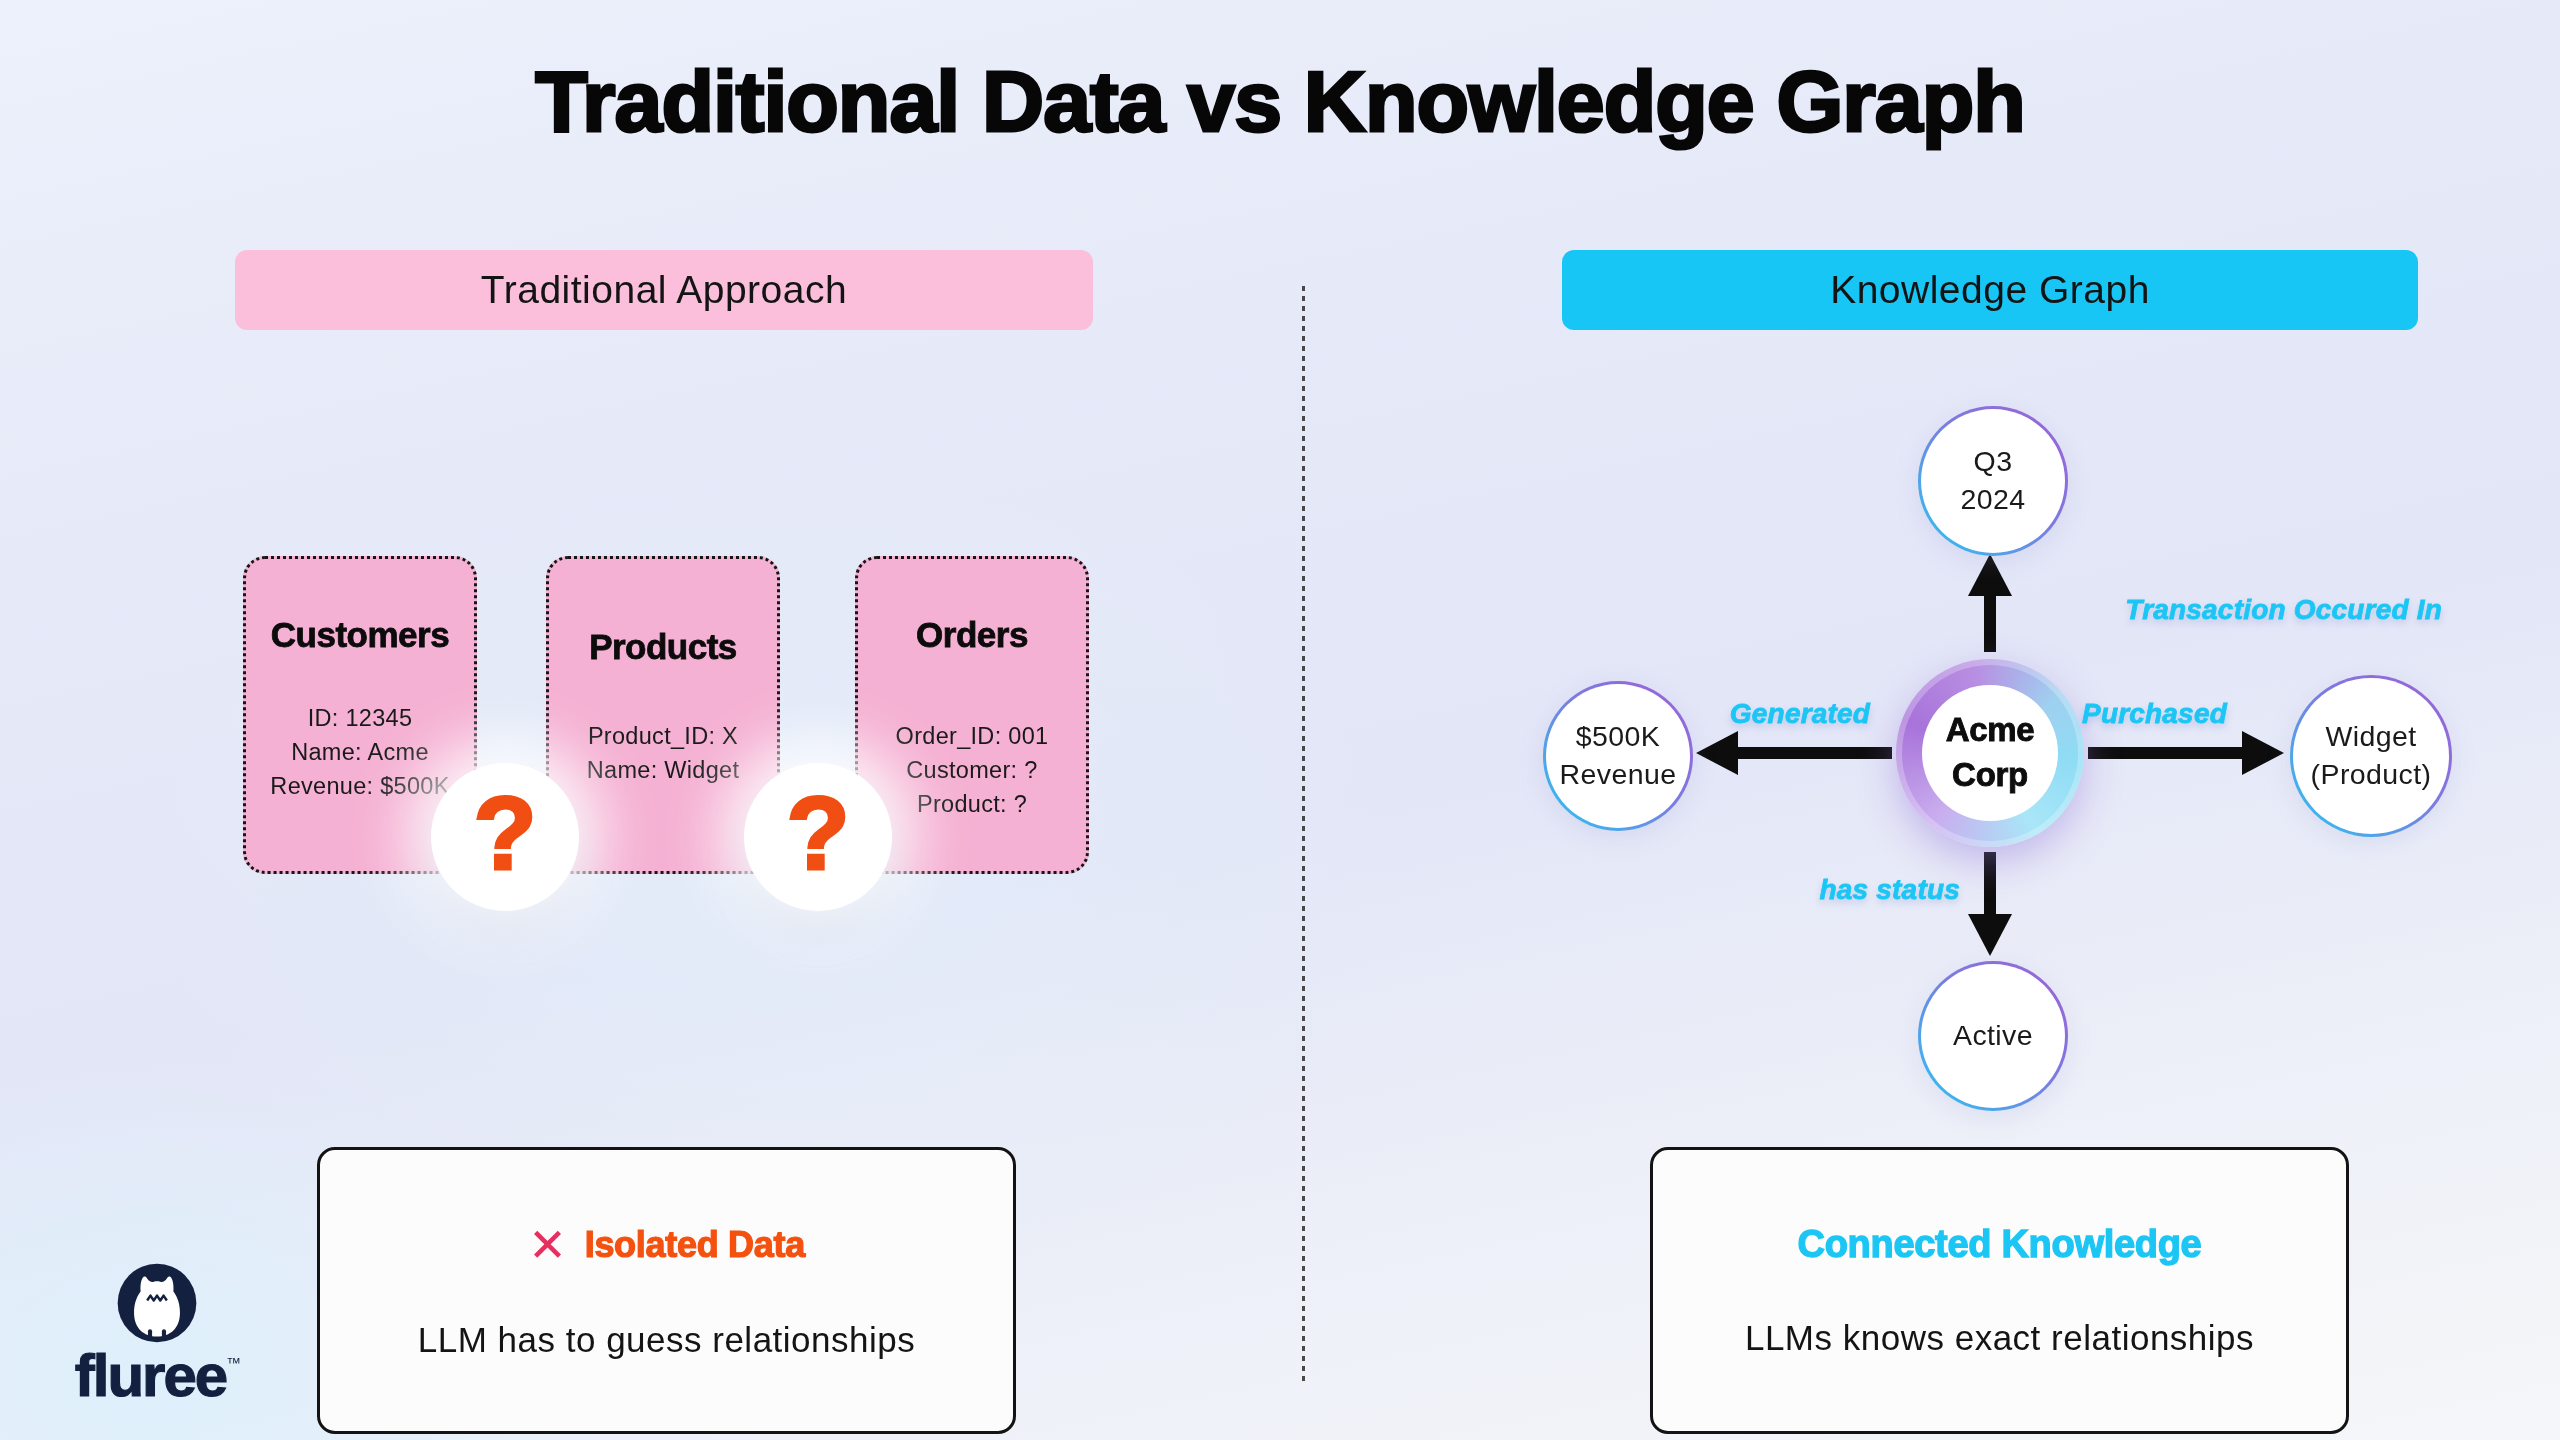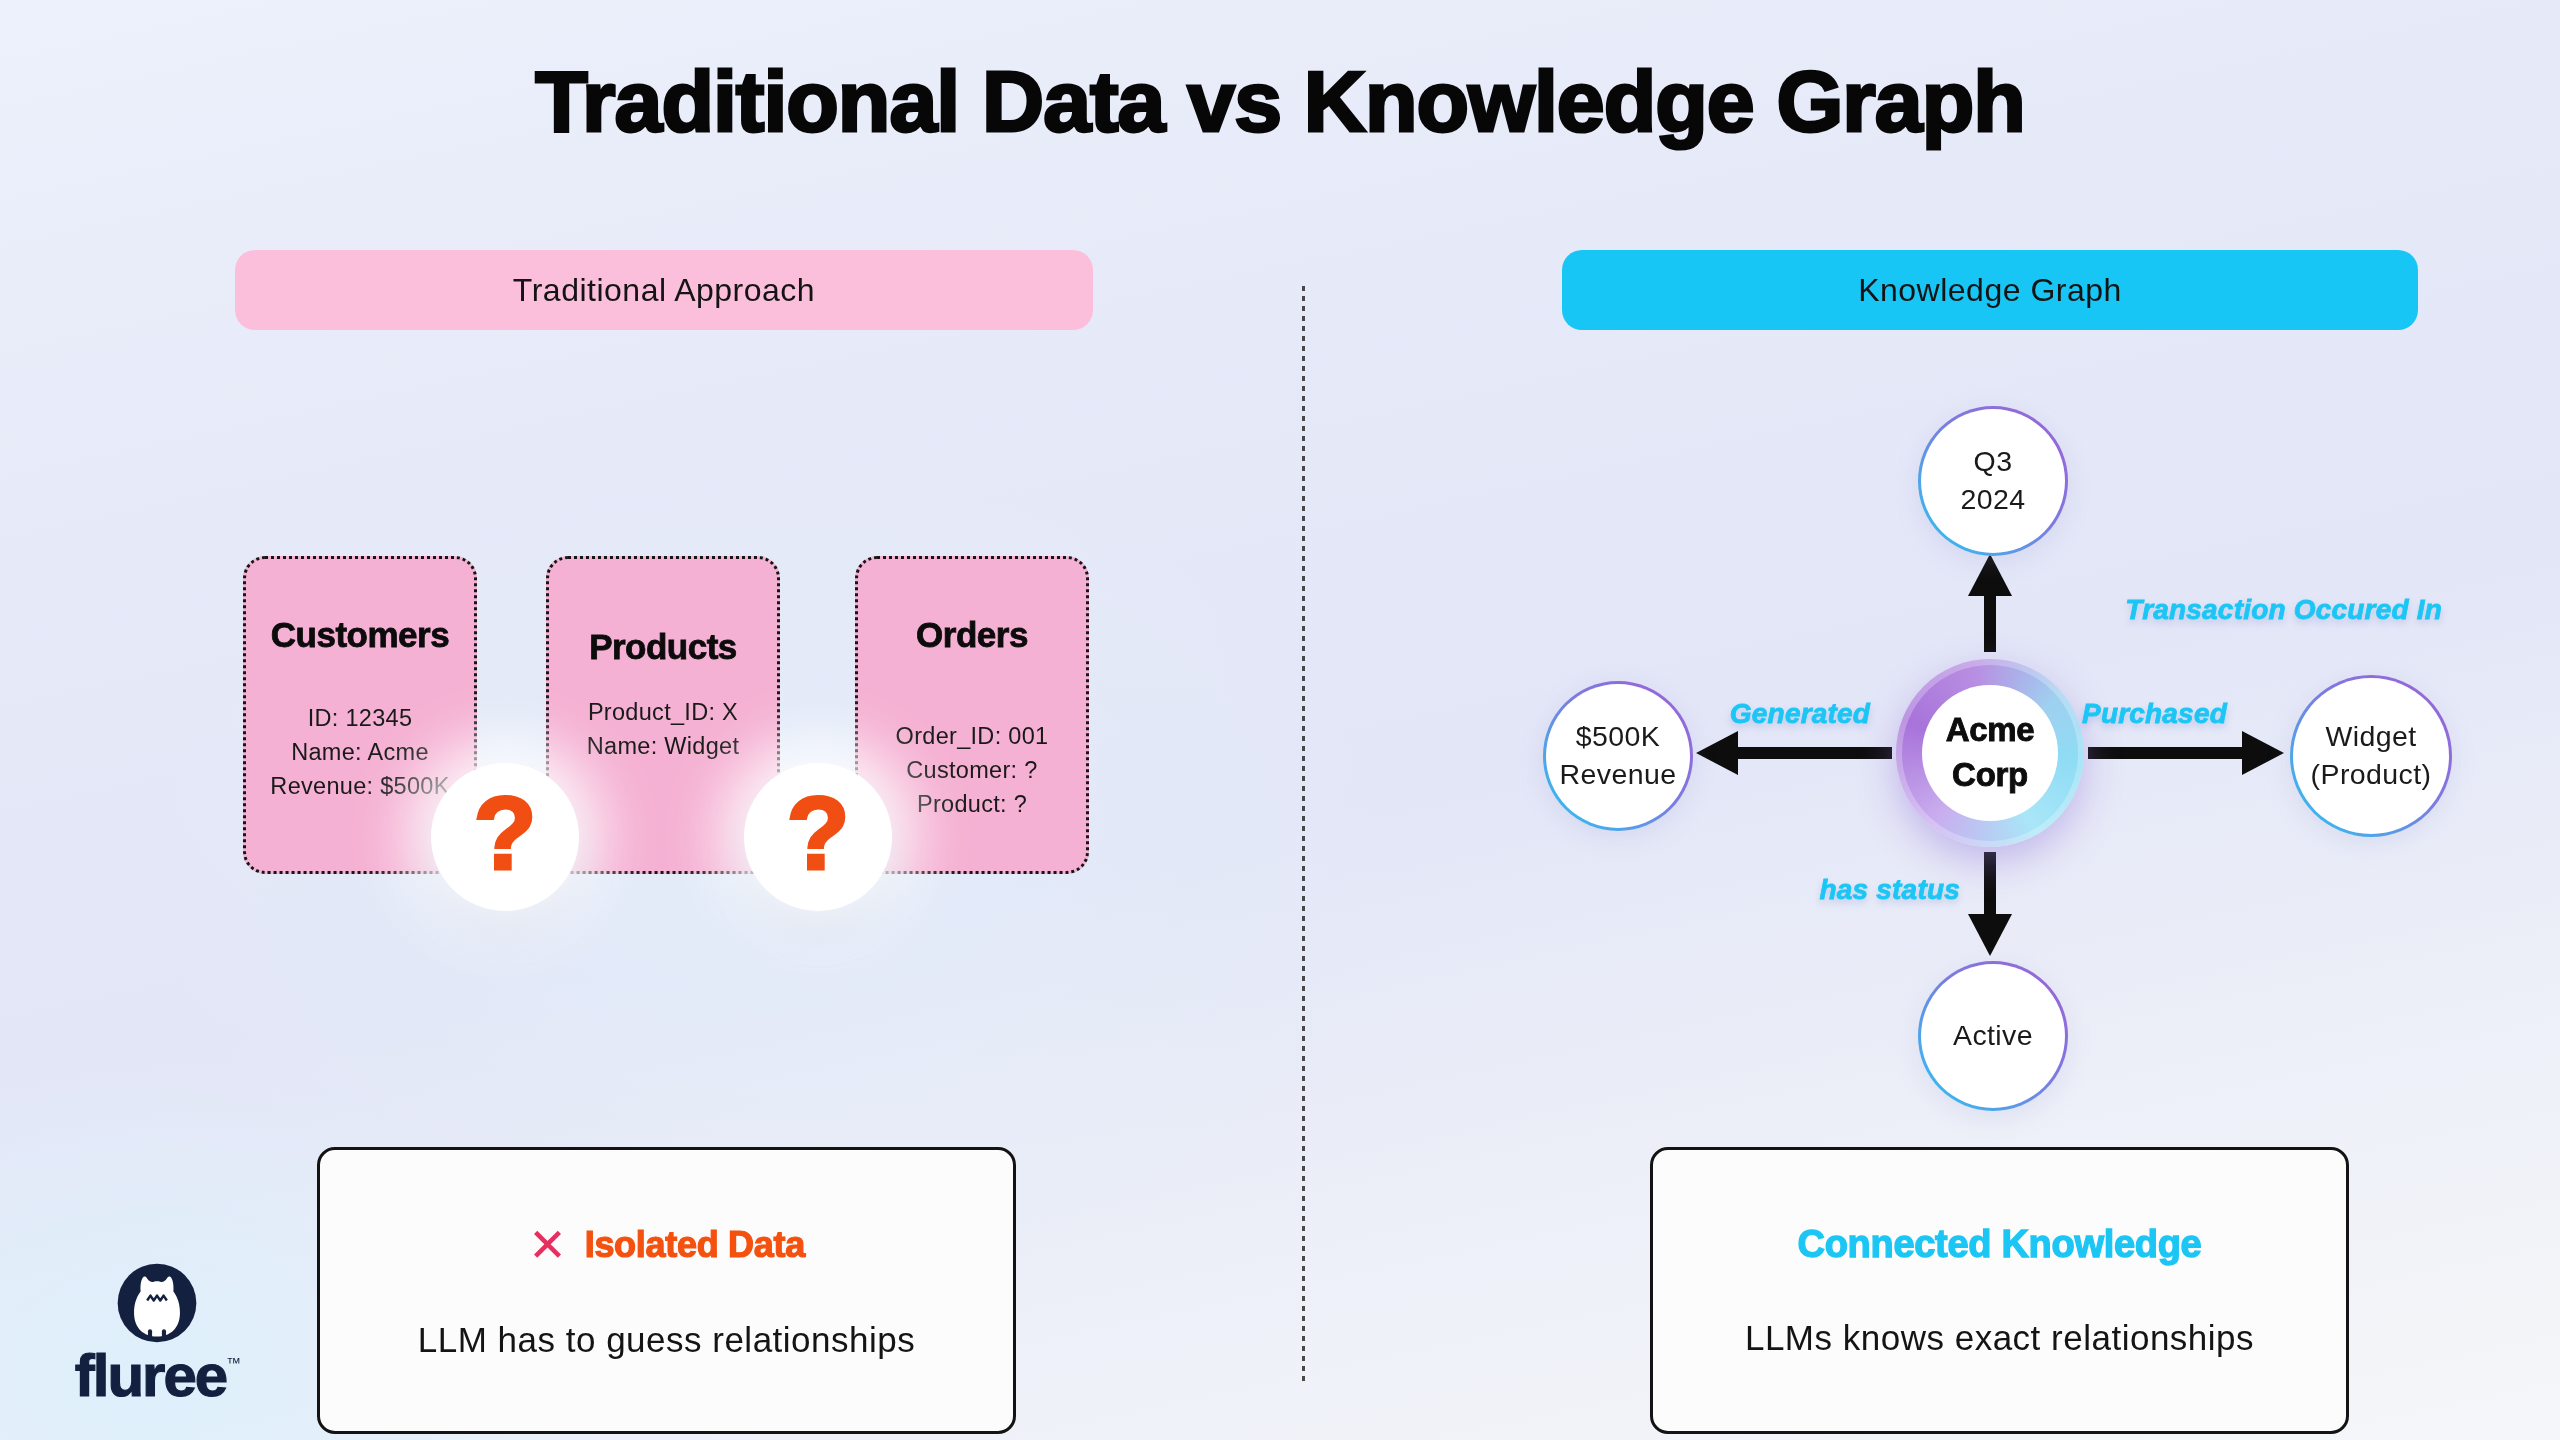--- a/index.html
+++ b/index.html
@@ -16,23 +16,23 @@
       linear-gradient(168deg,#ECF1FB 0%,#E6E9F8 30%,#E3E6F7 55%,#EDF0F8 78%,#F5F6F9 100%);
   }
   
   .page-title{
     position:absolute;left:0;top:52px;width:2560px;text-align:center;
     font-size:86px;font-weight:bold;letter-spacing:-1px;color:#070707;
     -webkit-text-stroke:3px #070707;
   }
   
   .section-header{
-    position:absolute;top:250px;height:80px;border-radius:20px;
+    position:absolute;top:250px;height:80px;border-radius:12px;
     display:flex;align-items:center;justify-content:center;
-    font-size:32px;color:#141414;letter-spacing:.5px;
+    font-size:39px;color:#141414;letter-spacing:.5px;
   }
   .header-pink{left:235px;width:858px;background:#FBBFDC;}
   .header-cyan{left:1562px;width:856px;background:#18C6F6;}
   
   .divider{
     position:absolute;left:1302px;top:286px;width:3px;height:1098px;
     background:repeating-linear-gradient(180deg,#2b2b2b 0 5px,transparent 5px 10px);
     opacity:.85;
   }
   
@@ -43,21 +43,21 @@
   }
   .card-customers{left:243px;}
   .card-products{left:546px;}
   .card-orders{left:855px;}
   .db-card h3{
     margin:56px 0 0 0;font-size:35px;font-weight:bold;color:#0c0c0c;
     -webkit-text-stroke:.8px #0c0c0c;letter-spacing:-.5px;
   }
   .card-products h3{margin-top:68px;}
   .db-card .card-body{margin-top:46px;font-size:23.5px;line-height:1.45;color:#191919;letter-spacing:.3px;}
-  .card-products .card-body{margin-top:28px;}
+  .card-products .card-body{margin-top:52px;}
   .card-orders .card-body{margin-top:64px;}
   .card-body span{display:block;}
   
   .q-circle{
     position:absolute;width:148px;height:148px;border-radius:50%;background:#fff;
     box-shadow:0 0 55px 25px rgba(255,255,255,.85),0 20px 35px rgba(140,155,195,.40);
     display:flex;align-items:center;justify-content:center;
   }
   .q1{left:431px;top:763px;}
   .q2{left:744px;top:763px;}

